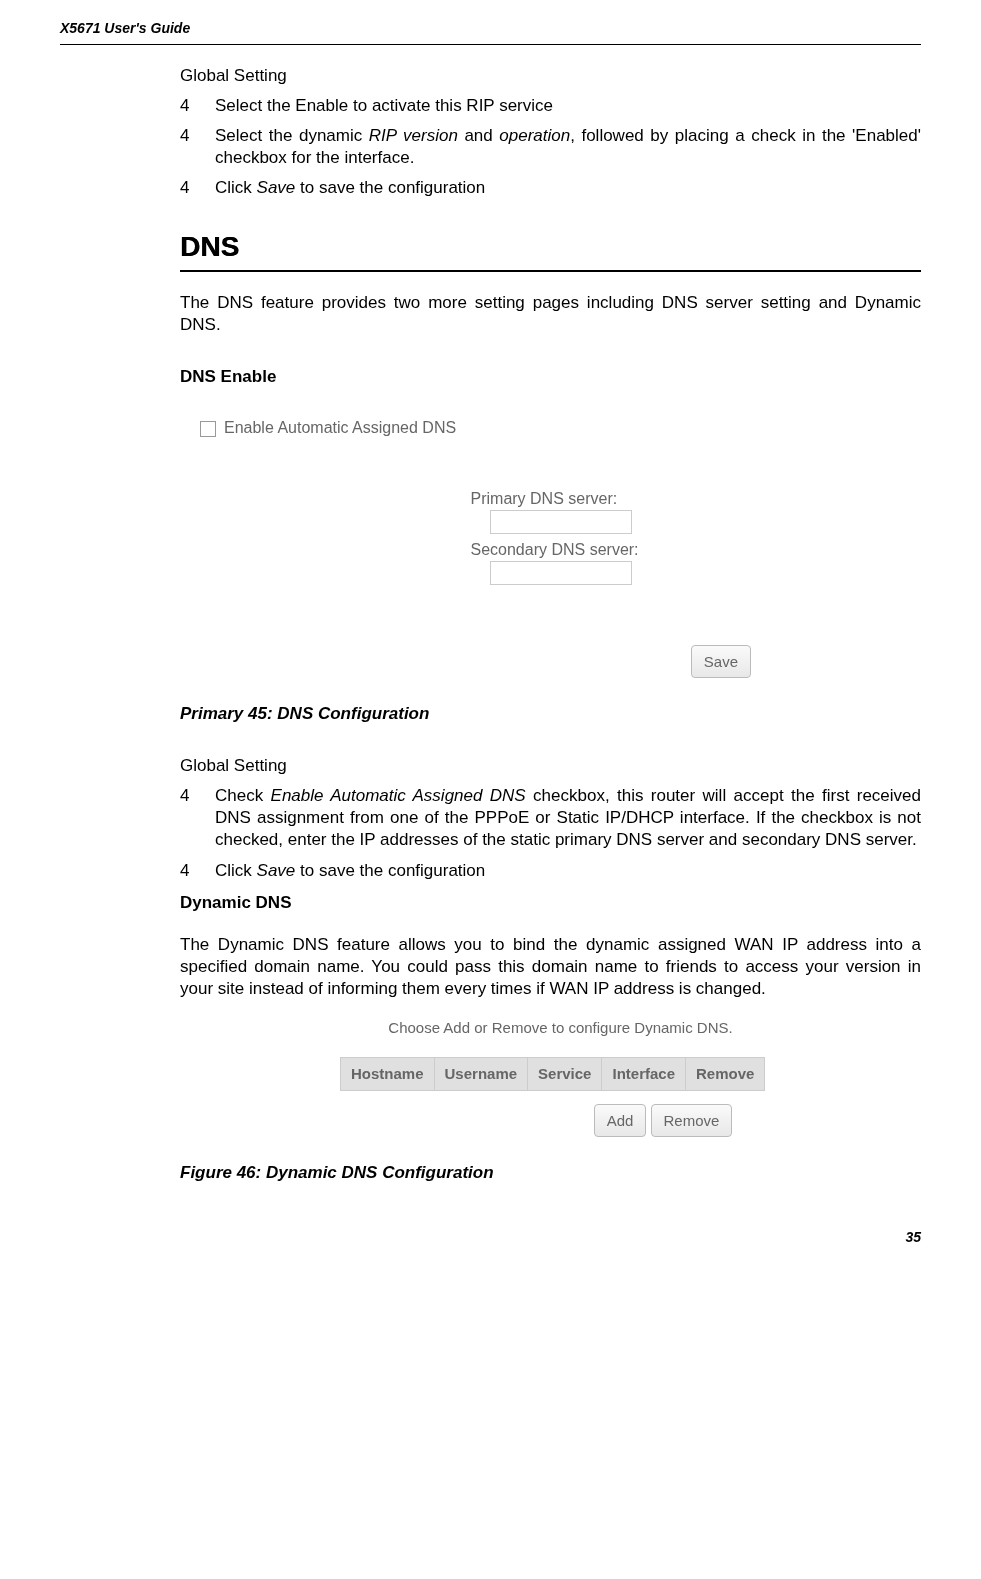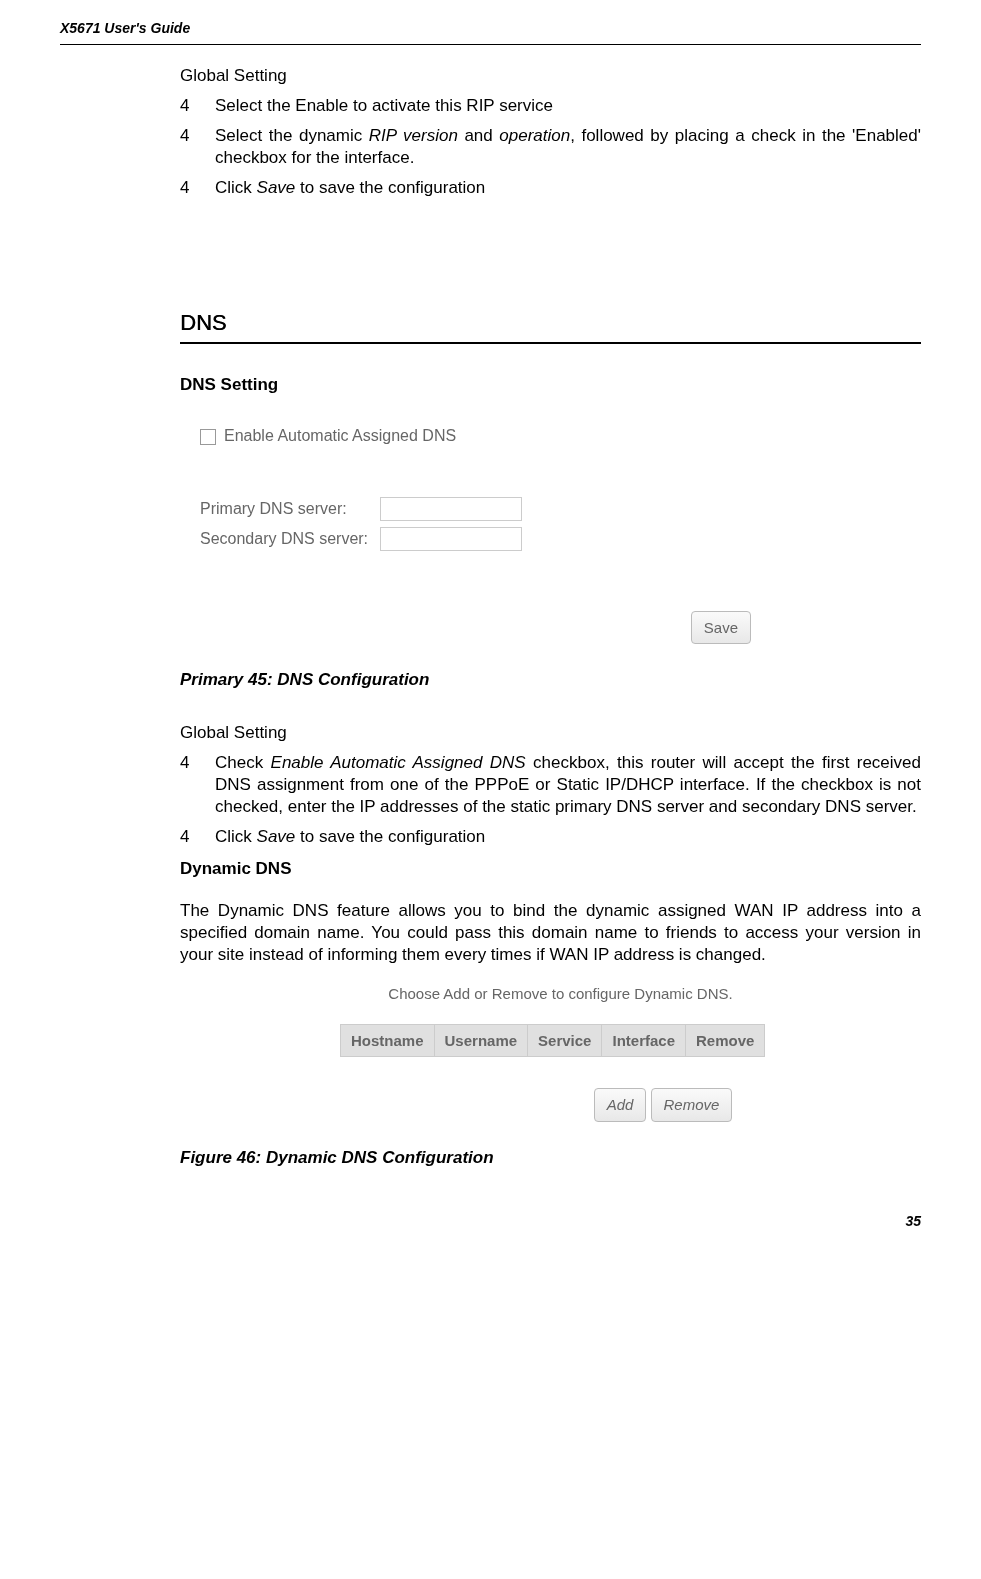--- a/index.html
+++ b/index.html
@@ -40,23 +40,23 @@
   .list-num {
     width: 35px;
     flex-shrink: 0;
   }
   .list-text {
     flex: 1;
     text-align: justify;
   }
   .italic { font-style: italic; }
   .section-title {
-    font-weight: normal;
-    font-size: 22px;
-    margin-top: 110px;
+    font-weight: bold;
+    font-size: 28px;
+    margin-top: 30px;
     margin-bottom: 4px;
     text-shadow: 0.5px 0 0 #000;
   }
   .section-underline {
     border-bottom: 2px solid #000;
     margin-bottom: 20px;
   }
   .sub-title {
     font-weight: bold;
     font-size: 17px;
@@ -85,20 +85,21 @@
   .fig-dns .checkbox {
     width: 14px;
     height: 14px;
     border: 1px solid #999;
     background: #fff;
   }
   .fig-dns .field-row {
     display: flex;
     align-items: center;
     margin-bottom: 6px;
+    flex-direction: column;
   }
   .fig-dns .field-label {
     width: 180px;
   }
   .fig-dns .field-input {
     width: 140px;
     height: 22px;
     border: 1px solid #ccc;
     background: #fff;
   }
@@ -134,23 +135,22 @@
   }
   .fig-ddns th {
     background: #e0e0e0;
     color: #666;
     font-weight: bold;
     padding: 6px 10px;
     border: 1px solid #ccc;
     font-size: 15px;
   }
   .fig-ddns .btn-row {
-    margin-top: 31px;
+    margin-top: 13px;
     margin-left: 205px;
-    font-style: italic;
   }
   .page-num {
     position: absolute;
     bottom: 10px;
     right: 60px;
     font-weight: bold;
     font-style: italic;
     font-size: 14px;
   }
 </style>
@@ -180,22 +180,23 @@
     <div class="list-row">
       <div class="list-num">4</div>
       <div class="list-text">
         <span>Click </span><span class="italic">Save</span><span> to save the configuration</span>
       </div>
     </div>
 
     <div class="section-title">DNS</div>
     <div class="section-underline"></div>
 
-
-    <div class="sub-title">DNS Setting</div>
+    <p>The DNS feature provides two more setting pages including DNS server setting and Dynamic DNS.</p>
+
+    <div class="sub-title">DNS Enable</div>
 
     <div class="fig-dns">
       <div class="row-check">
         <div class="checkbox"></div>
         <span>Enable Automatic Assigned DNS</span>
       </div>
       <div class="field-row">
         <div class="field-label">Primary DNS server:</div>
         <div class="field-input"></div>
       </div>

